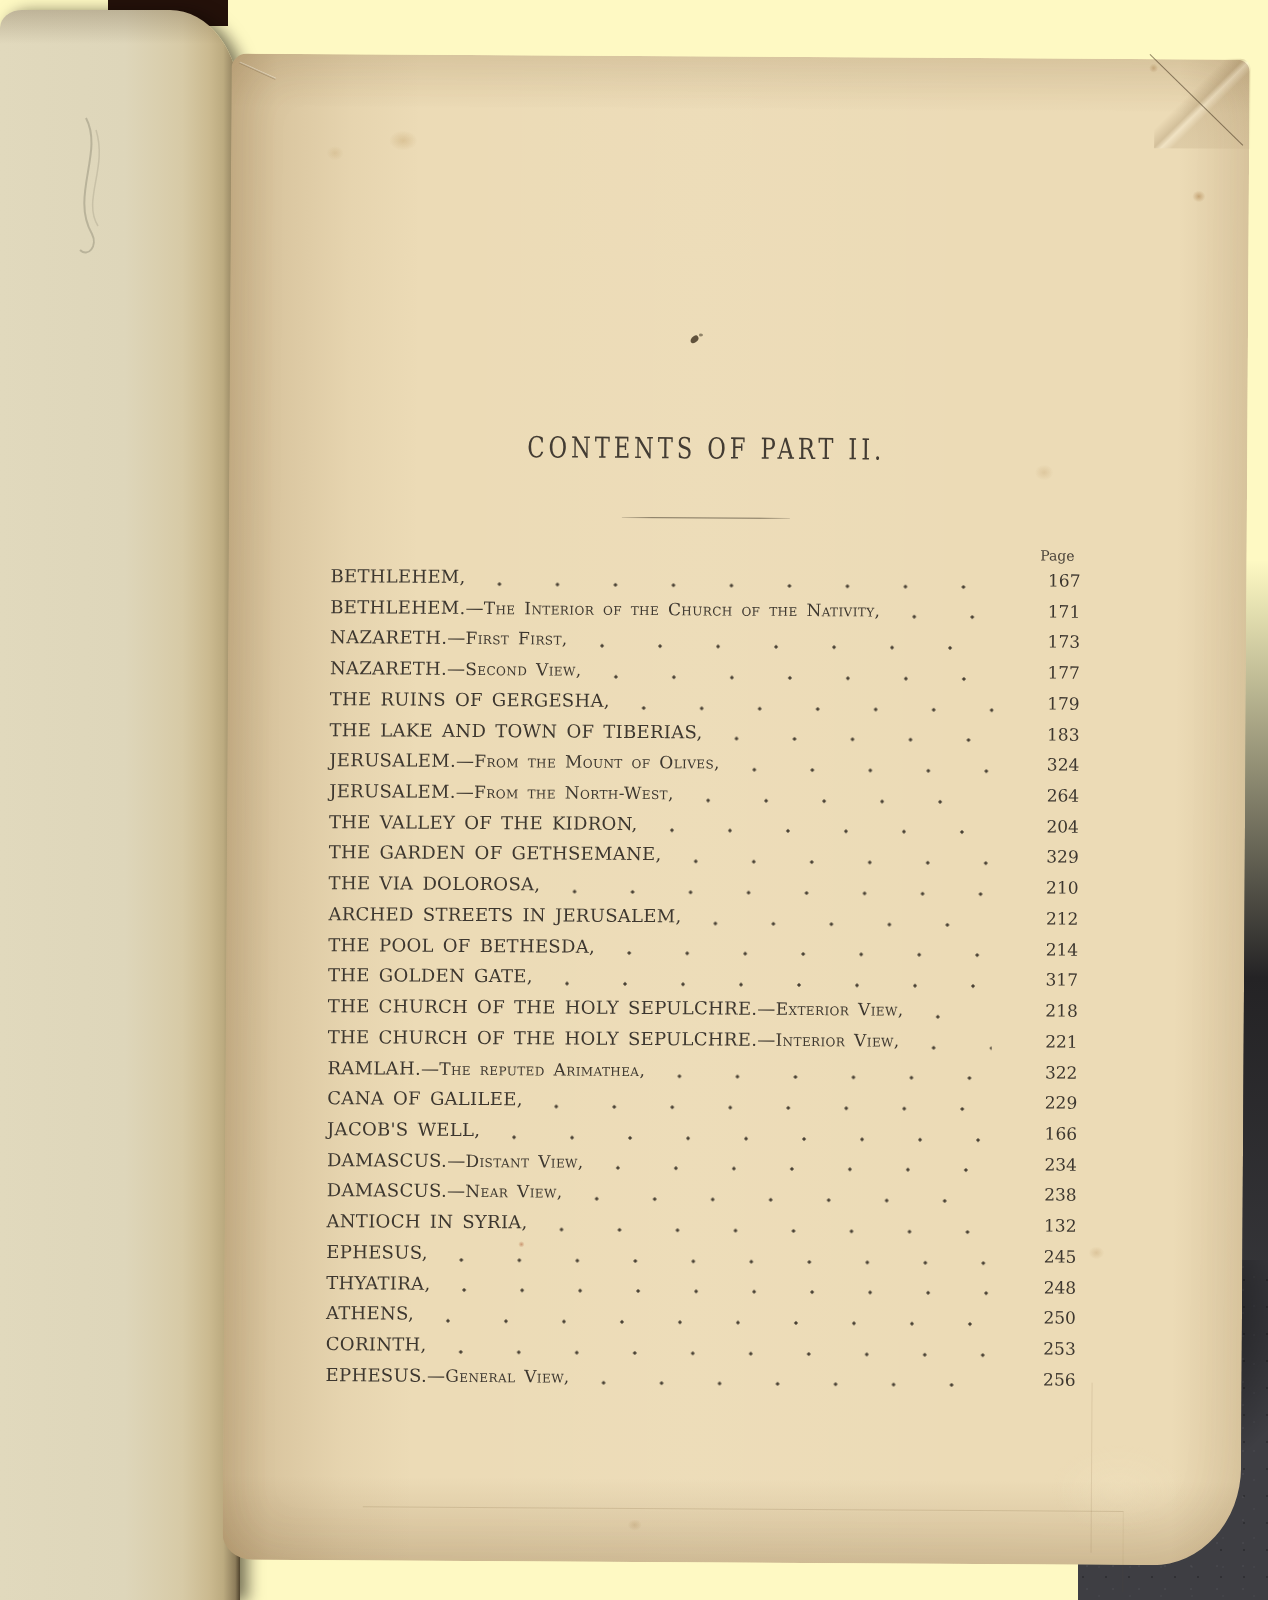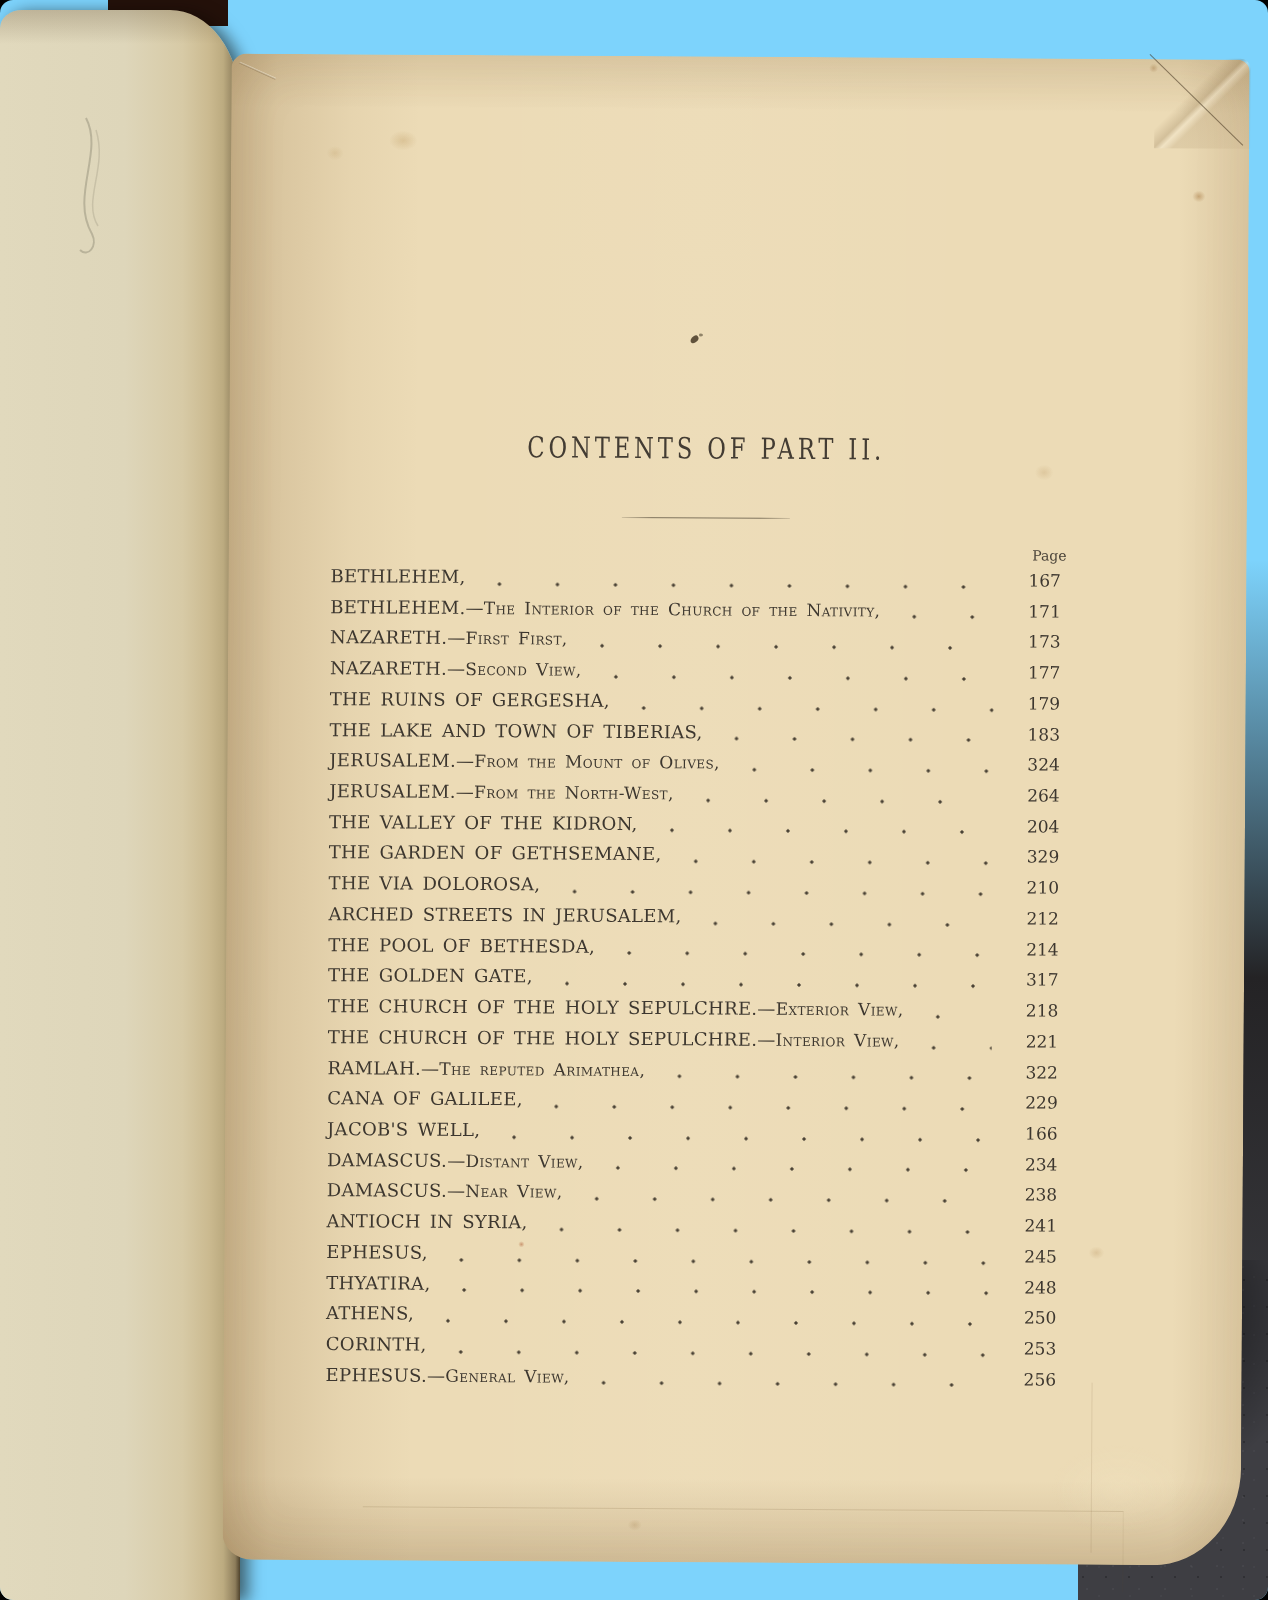--- a/index.html
+++ b/index.html
@@ -1,17 +1,17 @@
 <!DOCTYPE html>
 <html><head>
 <meta charset="utf-8">
 <style>
   html,body{margin:0;padding:0;background:#000;}
   .scene{position:relative;width:1268px;height:1600px;overflow:hidden;
-         background:#7dd3fc;font-family:"DejaVu Serif",serif;border-radius:13px;}
+         background:#fef9c3;font-family:"DejaVu Serif",serif;}
 
   
   .right-strip{position:absolute;right:0;top:560px;width:34px;height:760px;
     background:linear-gradient(180deg,rgba(20,17,15,0) 0%,#242325 55%,#37373b 100%);}
   .leather{position:absolute;right:0;bottom:0;width:190px;height:340px;
     background-color:#3e3e43;
     background-image:
       radial-gradient(circle at 26% 14%,rgba(0,0,0,0.85),rgba(0,0,0,0) 58%),
       radial-gradient(1.3px 1.3px at 9px 7px,rgba(215,215,225,0.11),transparent 100%),
       radial-gradient(1.2px 1.2px at 21px 17px,rgba(230,230,240,0.08),transparent 100%),
@@ -74,30 +74,30 @@
   .under-edge{position:absolute;left:868px;top:1324px;width:1px;height:170px;
     background:rgba(120,95,55,0.14);}
 
   
   .content{position:absolute;left:102px;right:166px;top:0;bottom:0;color:#3d372f;}
   .page-title{position:absolute;top:375px;left:0;width:100%;margin:0;text-align:center;
     font-size:29px;font-weight:400;letter-spacing:5px;color:#433c33;
     transform:scaleX(0.78);transform-origin:50% 50%;white-space:nowrap;}
   .title-rule{position:absolute;top:461px;left:50%;width:168px;margin-left:-84px;height:1px;
     background:linear-gradient(90deg,rgba(90,80,62,0.2),rgba(90,80,62,0.75) 18%,rgba(90,80,62,0.75) 82%,rgba(90,80,62,0.2));}
-  .page-col-label{position:absolute;top:489px;right:14px;font-size:14px;color:#4a4339;}
+  .page-col-label{position:absolute;top:489px;right:6px;font-size:14px;color:#4a4339;}
 
   .toc{position:absolute;top:507px;left:0;right:0;}
   .toc-row{display:flex;align-items:baseline;height:30.72px;line-height:30.72px;white-space:nowrap;}
   .entry-title{font-size:18px;letter-spacing:0.3px;word-spacing:3px;color:#3d372f;}
   .entry-title .sub{font-variant:small-caps;font-size:17px;letter-spacing:0.4px;}
   .leader{flex:1;align-self:flex-end;height:26px;margin:0 34px 0 26px;
     background-image:radial-gradient(circle at 2px 50%,rgba(55,48,38,0.9) 1.3px,rgba(55,48,38,0) 2px);
     background-size:58px 4px;background-repeat:repeat-x;background-position:left 6px bottom 7px;}
-  .pageno{width:52px;font-size:17px;color:#3d372f;}
+  .pageno{width:52px;text-align:right;font-size:17px;color:#3d372f;}
 </style>
 </head>
 <body>
 
 <div class="scene">
 
   <div class="right-strip"></div>
   <div class="leather"></div>
   <div class="spine"></div>
 
@@ -224,21 +224,21 @@
     <span class="pageno">234</span>
   </div>
           <div class="toc-row">
     <span class="entry-title"><span class="main">DAMASCUS.—</span><span class="sub">Near View,</span></span>
     <span class="leader"></span>
     <span class="pageno">238</span>
   </div>
           <div class="toc-row">
     <span class="entry-title"><span class="main">ANTIOCH IN SYRIA,</span><span class="sub"></span></span>
     <span class="leader"></span>
-    <span class="pageno">241</span>
+    <span class="pageno">132</span>
   </div>
           <div class="toc-row">
     <span class="entry-title"><span class="main">EPHESUS,</span><span class="sub"></span></span>
     <span class="leader"></span>
     <span class="pageno">245</span>
   </div>
           <div class="toc-row">
     <span class="entry-title"><span class="main">THYATIRA,</span><span class="sub"></span></span>
     <span class="leader"></span>
     <span class="pageno">248</span>

